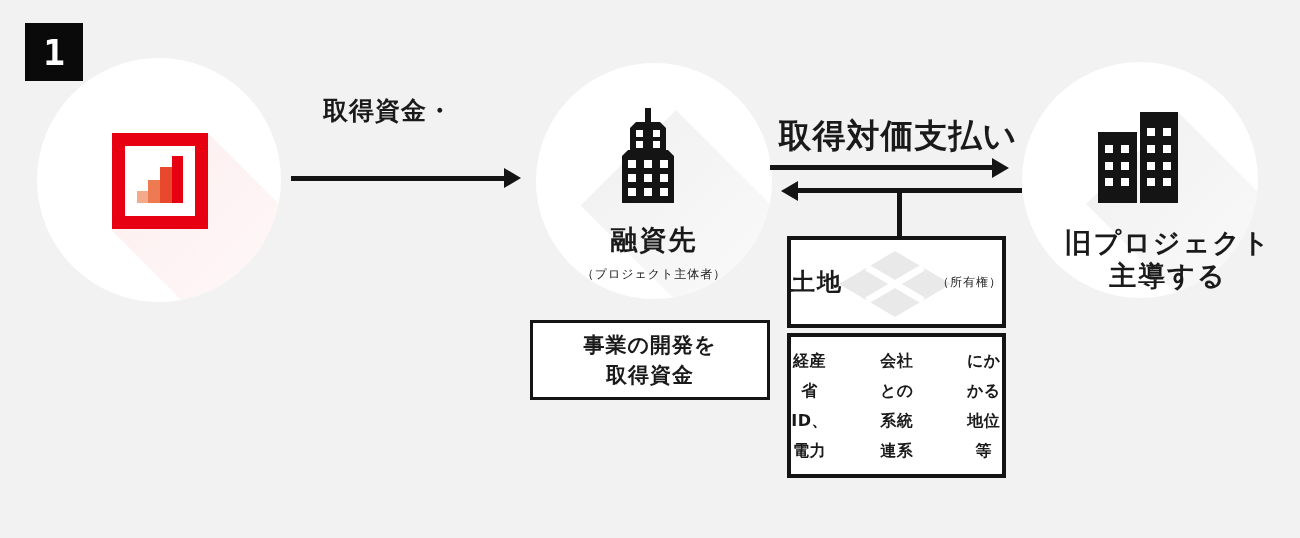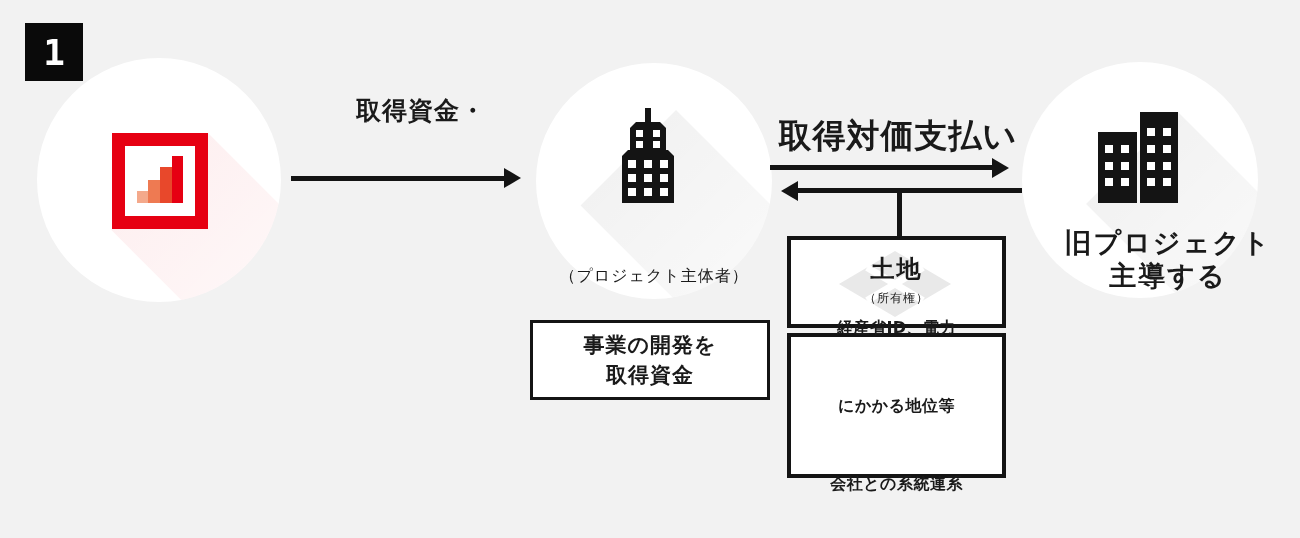--- a/index.html
+++ b/index.html
@@ -51,37 +51,37 @@
   .tri-left  { border-right:17px solid #141414; }
   #a1-line { left:291px; top:176px; width:213px; }
   #a1-head { left:504px; top:168px; }
   #a2-line { left:770px; top:165px; width:223px; }
   #a2-head { left:992px; top:158px; }
   #a3-head { left:781px; top:181px; }
   #a3-line { left:797px; top:188px; width:225px; }
 
   
   .flow-label { position:absolute; text-align:center; font-weight:700; z-index:3; }
-  #loan-label    { left:265px; top:94px;  width:312px; font-size:25px; line-height:34px; letter-spacing:1px; }
+  #loan-label    { left:232px; top:94px;  width:312px; font-size:25px; line-height:34px; letter-spacing:1px; }
   #payment-label { left:772px; top:122px; width:252px; font-size:33px; line-height:28px; letter-spacing:1px; }
   .node-title { position:absolute; text-align:center; font-weight:700; font-size:27px;
     letter-spacing:2px; line-height:33px; z-index:3; }
   #borrower-title { left:536px; top:223px; width:236px; }
   #owner-title    { left:1028px; top:226px; width:280px; }
-  .node-sub { position:absolute; text-align:center; font-size:16px; letter-spacing:1px; z-index:3;font-family:Liberation Mono, monospace; }
+  .node-sub { position:absolute; text-align:center; font-size:12px; letter-spacing:1px; z-index:3;font-family:Liberation Mono, monospace; }
   #borrower-sub { left:500px; top:266px; width:308px; }
 
   
   .note-box { position:absolute; left:530px; top:320px; width:240px; height:80px;
     border:3px solid #141414; background:#ffffff; box-sizing:border-box;
     display:flex; flex-direction:column; justify-content:center; align-items:center;
     text-align:center; font-size:21px; font-weight:700; line-height:30px; letter-spacing:1px; z-index:2; }
   .asset-box { position:absolute; left:787px; width:219px; border:4px solid #141414;
-    background:#ffffff; box-sizing:border-box; display:flex; flex-direction:column;
-    justify-content:center; align-items:center; text-align:center; z-index:2; }
+    background:#ffffff; box-sizing:border-box; display:flex; flex-direction:row;
+    justify-content:space-between; align-items:center; text-align:center; z-index:2; }
   .box-land   { top:236px; height:92px; }
   .box-rights { top:333px; height:145px; font-size:16px; font-weight:700;
     line-height:30px; letter-spacing:0.5px;gap:48px; }
   .land-title { font-size:24px; font-weight:700; line-height:32px; letter-spacing:2px; position:relative; z-index:1; }
   .land-sub   { font-size:12px; line-height:26px; letter-spacing:1px; position:relative; z-index:1; }
   .land-watermark { position:absolute; left:48px; top:11px; z-index:0; }
 </style>
 </head>
 <body>
 
@@ -123,20 +123,21 @@
       <rect x="22" y="52" width="8" height="8" fill="#ffffff"></rect>
       <rect x="38" y="52" width="8" height="8" fill="#ffffff"></rect>
       <rect x="6" y="66" width="8" height="8" fill="#ffffff"></rect>
       <rect x="22" y="66" width="8" height="8" fill="#ffffff"></rect>
       <rect x="38" y="66" width="8" height="8" fill="#ffffff"></rect>
       <rect x="6" y="80" width="8" height="8" fill="#ffffff"></rect>
       <rect x="22" y="80" width="8" height="8" fill="#ffffff"></rect>
       <rect x="38" y="80" width="8" height="8" fill="#ffffff"></rect>
     </svg>
   </div>
+  <div class="node-title" id="borrower-title">融資先</div>
   <div class="node-sub" id="borrower-sub">（プロジェクト主体者）</div>
 
   <div class="note-box">
     <div>事業の開発を</div>
     <div>取得資金</div>
   </div>
 
   <div class="flow-label" id="payment-label">取得対価支払い</div>
   <div class="hline" id="a2-line"></div>
   <div class="tri tri-right" id="a2-head"></div>
@@ -149,22 +150,22 @@
       <polygon points="56,0 112,33 56,66 0,33" fill="#e9e9e9"></polygon>
       <line x1="28" y1="16.5" x2="84" y2="49.5" stroke="#ffffff" stroke-width="7"></line>
       <line x1="84" y1="16.5" x2="28" y2="49.5" stroke="#ffffff" stroke-width="7"></line>
     </svg>
     <div class="land-title">土地</div>
     <div class="land-sub">（所有権）</div>
   </div>
 
   <div class="asset-box box-rights">
     <div>経産省ID、電力</div>
+    <div>会社との系統連系</div>
     <div>にかかる地位等</div>
-    <div>会社との系統連系</div>
   </div>
 
   <div class="circle c-owner">
     <div class="lshadow g2"></div>
     <svg class="icon icon-owner" width="80" height="91" viewBox="0 0 80 91">
       <rect x="0" y="20" width="39" height="71" fill="#141414"></rect>
       <rect x="42" y="0" width="38" height="91" fill="#141414"></rect>
       <rect x="7" y="33" width="8" height="8" fill="#ffffff"></rect>
       <rect x="23" y="33" width="8" height="8" fill="#ffffff"></rect>
       <rect x="7" y="50" width="8" height="8" fill="#ffffff"></rect>

